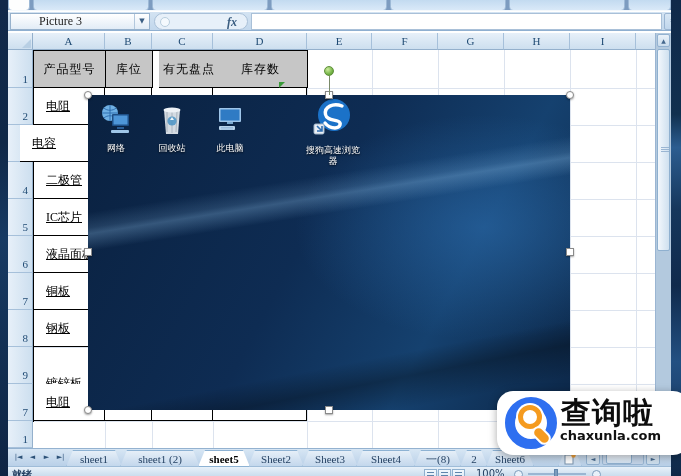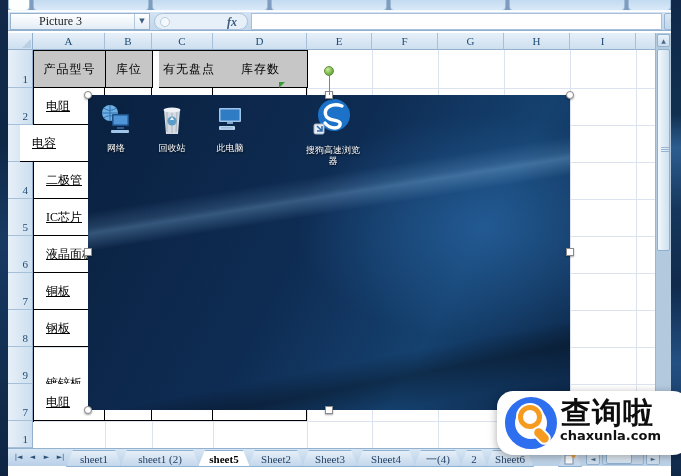--- a/index.html
+++ b/index.html
@@ -289,37 +289,54 @@
         <div class="navbtn" style="left: 32px;">►</div>
         <div class="navbtn" style="left: 46px;">►|</div>
       </div>
     <div id="tabs">
         <div class="stab" style="left: 58px; width: 56px;"><span>sheet1</span></div>
         <div class="stab" style="left: 112px; width: 80px;"><span>sheet1 (2)</span></div>
         <div class="stab active" style="left: 190px; width: 52px;"><span>sheet5</span></div>
         <div class="stab" style="left: 240px; width: 56px;"><span>Sheet2</span></div>
         <div class="stab" style="left: 294px; width: 56px;"><span>Sheet3</span></div>
         <div class="stab" style="left: 348px; width: 60px;"><span>Sheet4</span></div>
-        <div class="stab" style="left: 406px; width: 48px;"><span>一(4)</span></div>
+        <div class="stab" style="left: 406px; width: 48px;"><span>一(8)</span></div>
         <div class="stab" style="left: 452px; width: 28px;"><span>2</span></div>
         <div class="stab" style="left: 478px; width: 48px;"><span>Sheet6</span></div>
       </div>
     <div class="abs stab" style="left:550px;width:24px;">
       <svg width="12" height="12" viewBox="0 0 12 12" style="margin-top:2px;">
         <rect x="1" y="2" width="8" height="9" fill="#fff" stroke="#7a93ad"></rect>
         <circle cx="9.5" cy="2.5" r="2.2" fill="#f0a23c"></circle>
       </svg>
     </div>
     <div class="abs sbbtn" style="left:578px;top:2px;width:14px;height:14px;line-height:14px;">◄</div>
     <div class="abs hsb" style="left:594px;top:2px;width:42px;height:14px;">
       <div class="hthumb"></div>
     </div>
     <div class="abs sbbtn" style="left:638px;top:2px;width:14px;height:14px;line-height:14px;">►</div>
   </div>
 
+  <div class="abs statusbar" style="left:8px;top:466px;width:663px;height:10px;overflow:hidden;">
+    <div class="abs" style="left:4px;top:1px;font-weight:bold;">就绪</div>
+    <div class="viewbtn" style="left:416px;">
+        <i></i>
+      </div>
+    <div class="viewbtn" style="left:430px;">
+        <i></i>
+      </div>
+    <div class="viewbtn" style="left:444px;">
+        <i></i>
+      </div>
+    <div class="abs" style="left:468px;top:1px;">100%</div>
+    <div class="zcirc" style="left:506px;"></div>
+    <div class="abs" style="left:520px;top:6px;width:58px;height:2px;background:#9ab6d2;"></div>
+    <div class="abs" style="left:546px;top:2px;width:4px;height:9px;background:#7d9cbc;border:1px solid #5f85ac;"></div>
+    <div class="zcirc" style="left:584px;"></div>
+  </div>
 
   <div class="abs edge" style="left:0;top:0;width:8px;height:476px;"></div>
   <div class="abs" style="left:671px;top:0;width:10px;height:476px;background:linear-gradient(180deg,
          #10294a 0%,#11304f 24%,#2c5d90 31%,#16375c 44%,#102a4c 60%,#235082 76%,#1b406c 86%,#0f2847 100%);"></div>
 
   <div id="wm" class="abs" style="left:497px;top:391px;width:192px;height:64px;">
     <div class="qring"></div>
     <div class="qorange"></div>
     <div class="qhandle"></div>
     <div class="wmtitle">查询啦</div>

